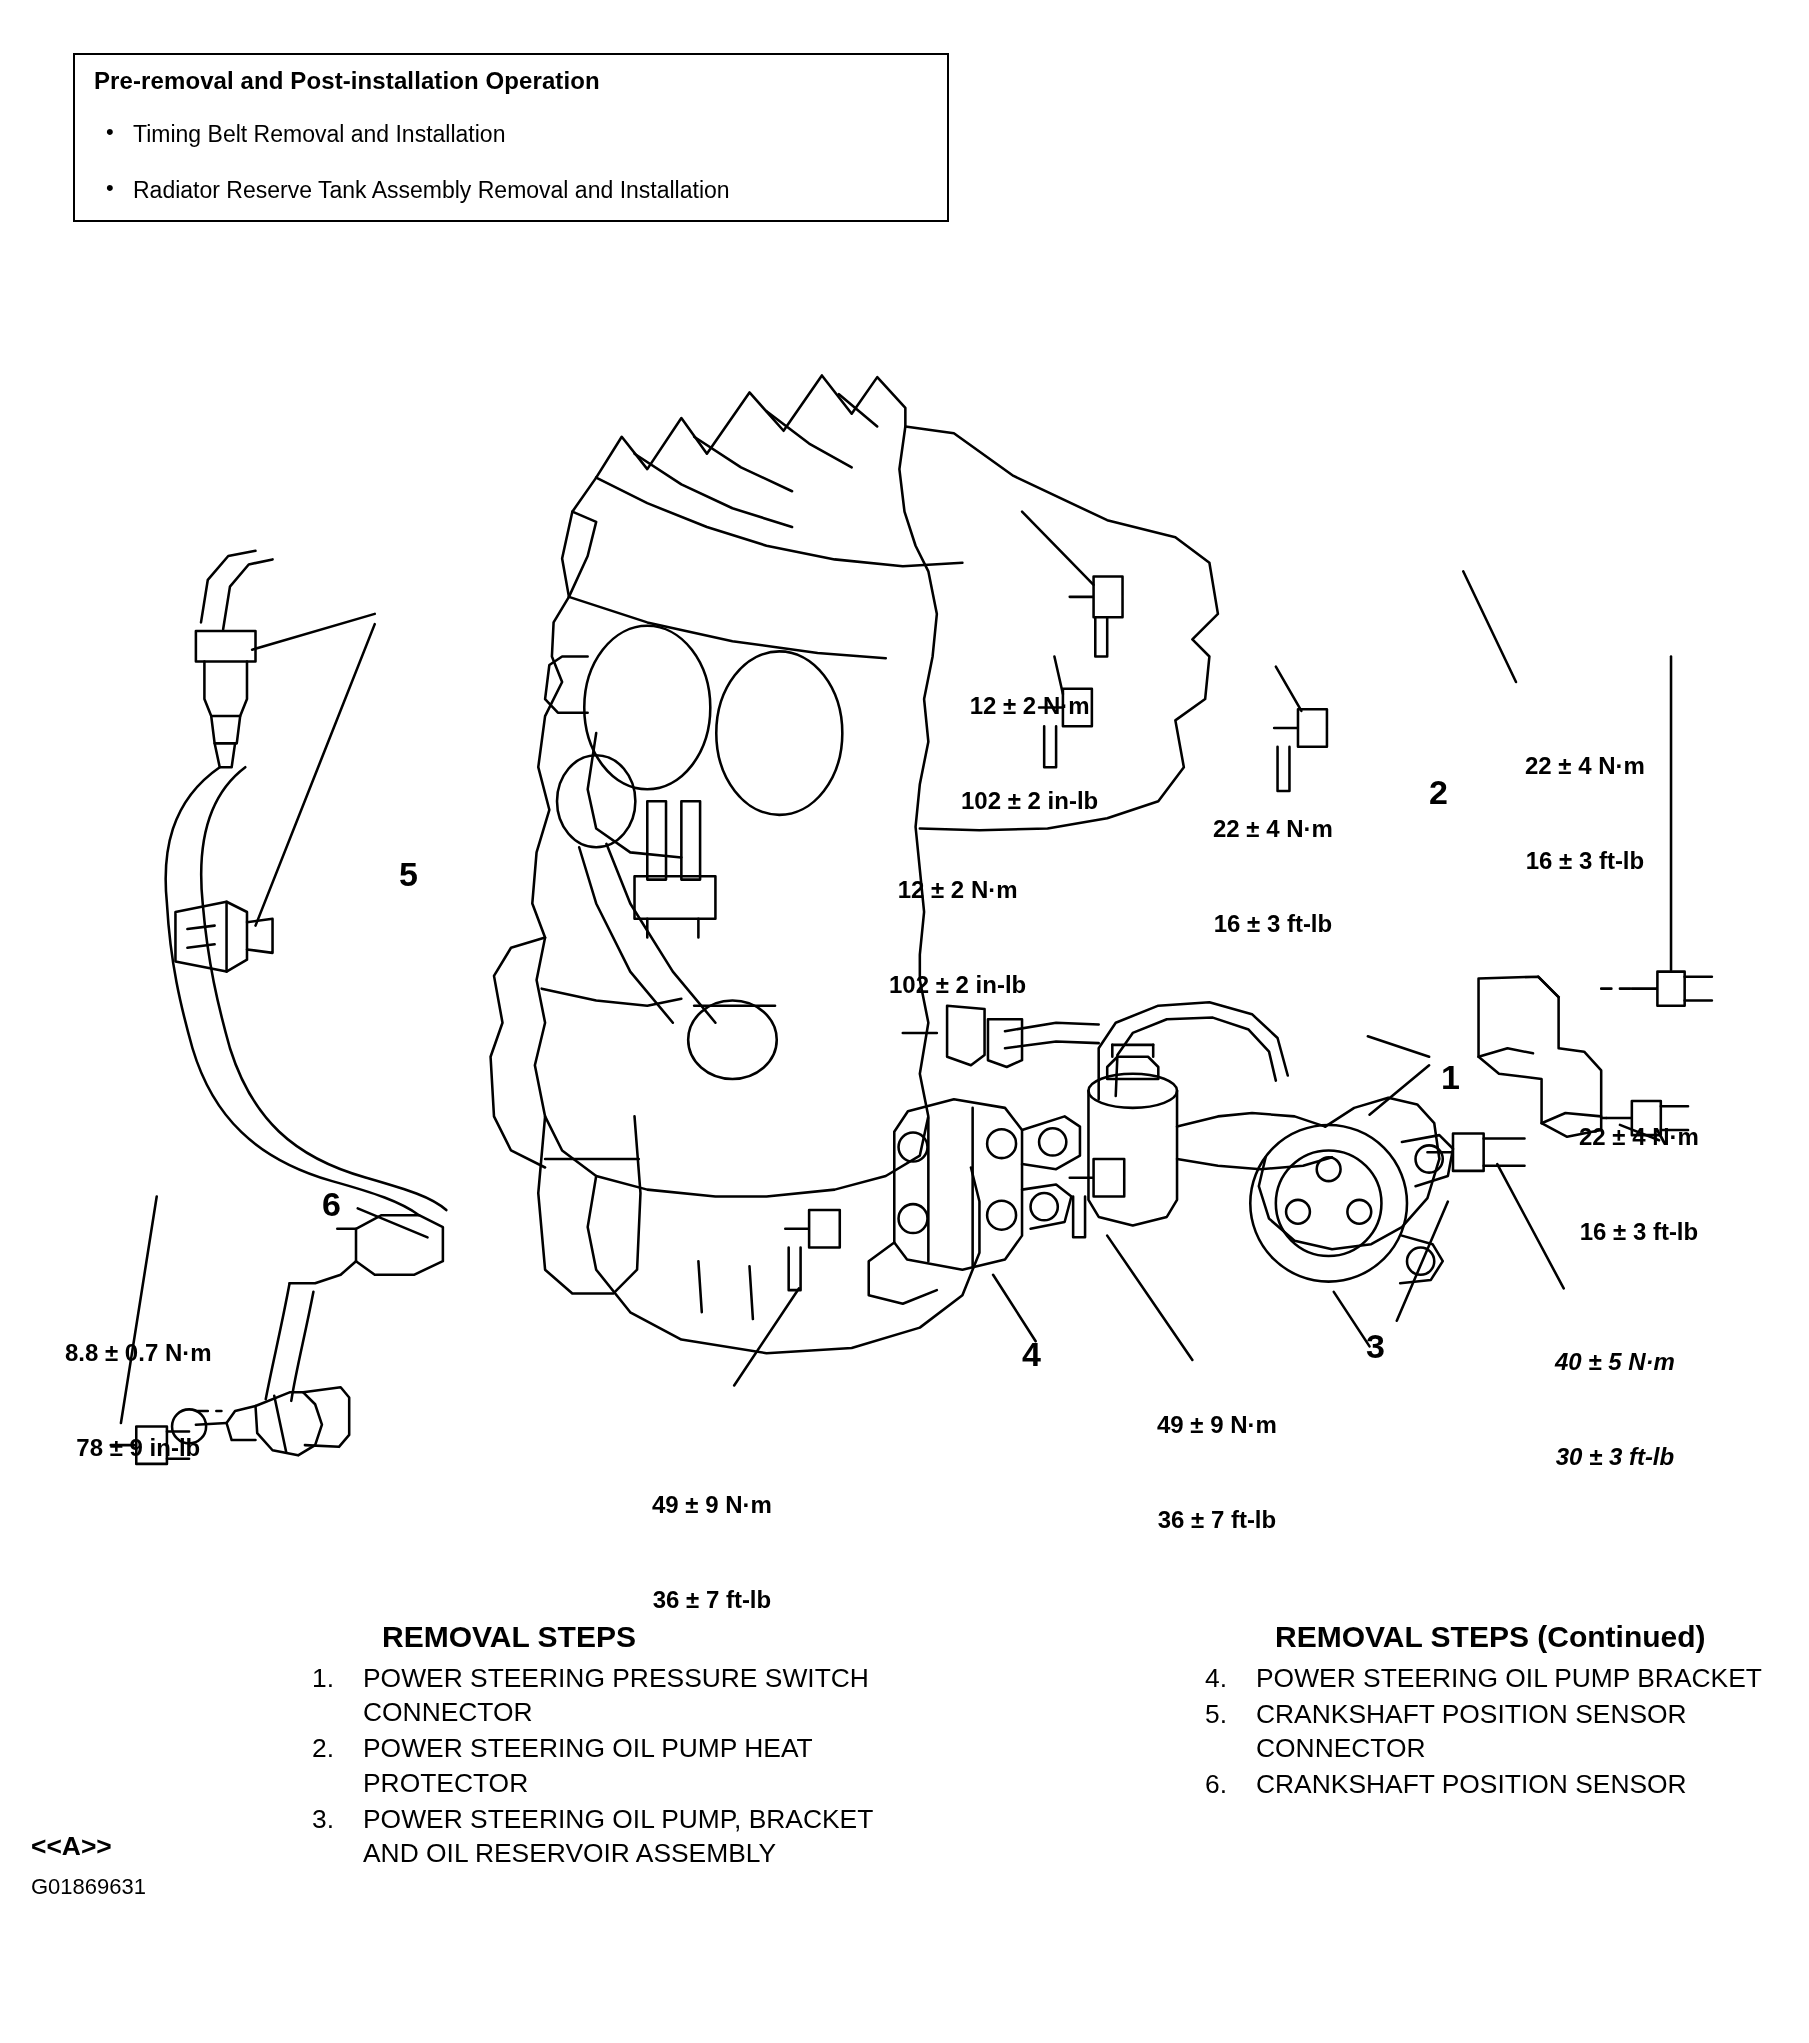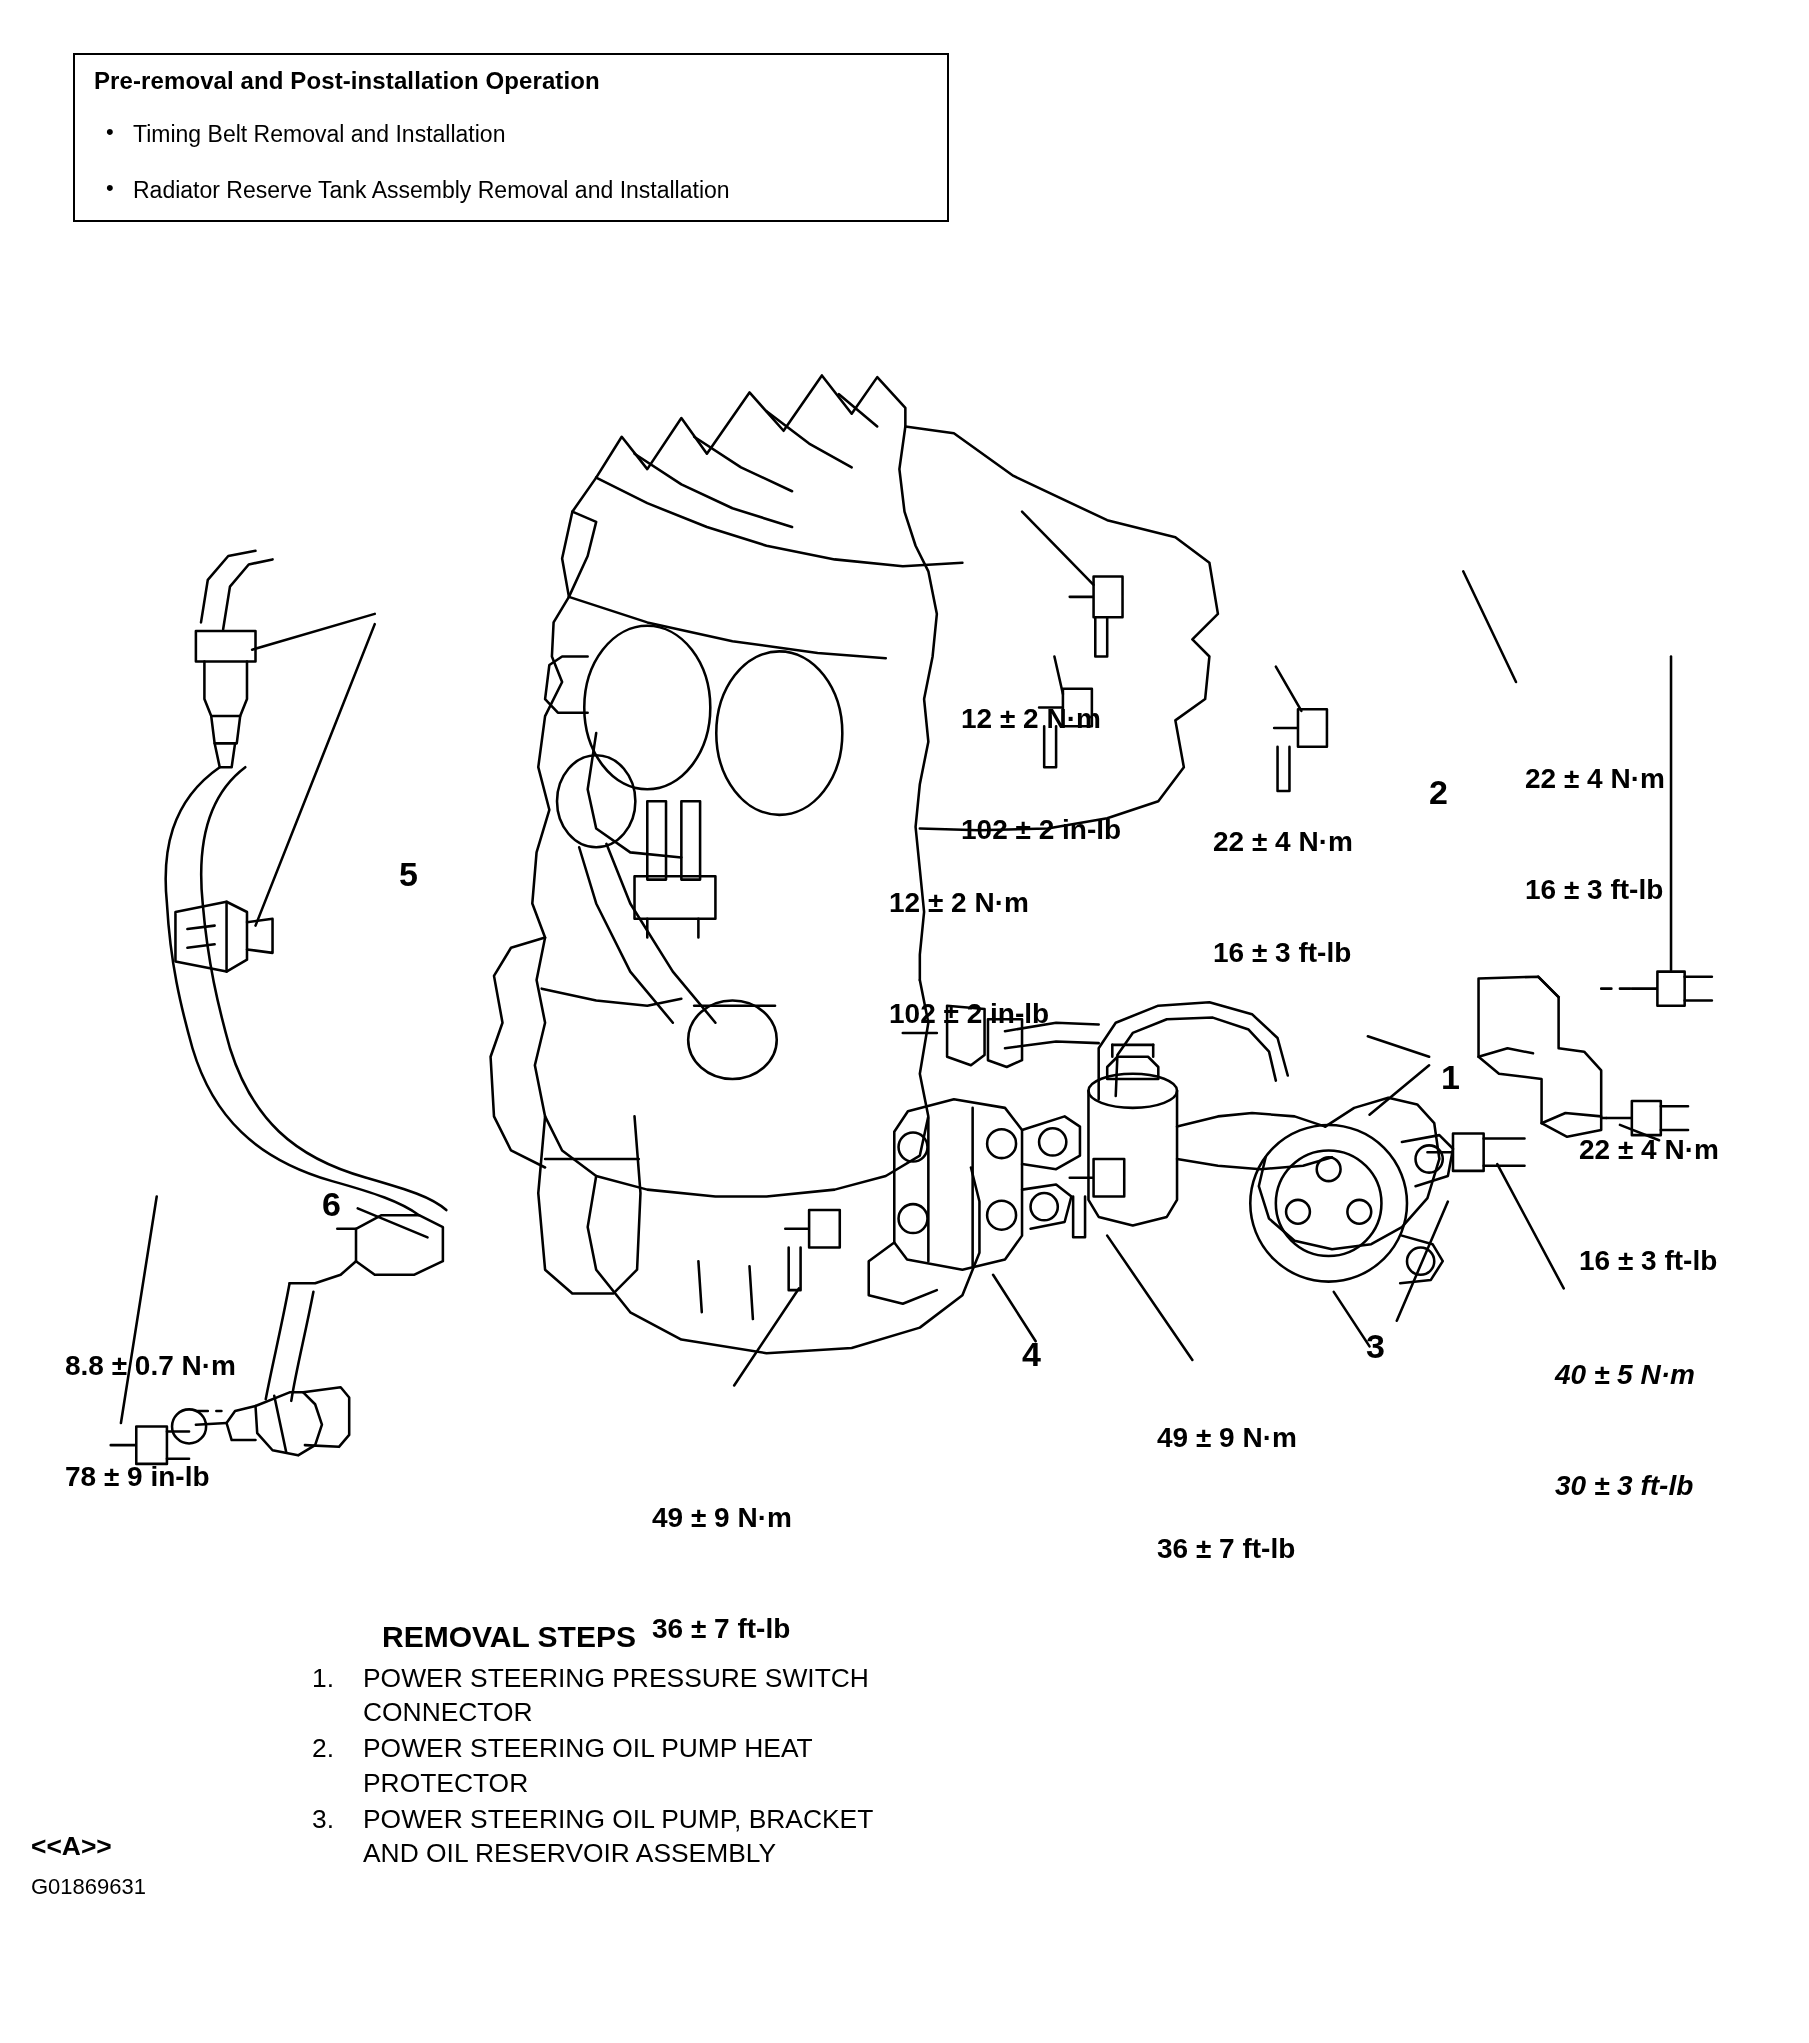--- a/index.html
+++ b/index.html
@@ -55,24 +55,25 @@
     content: "\2022";
     position: absolute;
     left: 12px;
     top: -1.7px;
     font-size: 22px;
   }
 
   
   .label {
     position: absolute;
-    font-size: 28px;
+    font-size: 24px;
     font-weight: bold;
     line-height: 1.32;
     white-space: pre;
+    text-align: center;
   }
   .callout-num {
     position: absolute;
     font-size: 34px;
     font-weight: bold;
     line-height: 1;
   }
 
   
   #drawing {
@@ -393,18 +394,33 @@
     <div class="step-row">
       <div class="step-num">2.</div>
       <div class="step-text">POWER STEERING OIL PUMP HEAT PROTECTOR</div>
     </div>
     <div class="step-row">
       <div class="step-num">3.</div>
       <div class="step-text">POWER STEERING OIL PUMP, BRACKET AND OIL RESERVOIR ASSEMBLY</div>
     </div>
   </div>
 
+  <div class="steps-block" style="left:1193px; top:1617px; width:579px;">
+    <div class="steps-title" style="margin-left:82px;">REMOVAL STEPS (Continued)</div>
+    <div class="step-row">
+      <div class="step-num">4.</div>
+      <div class="step-text">POWER STEERING OIL PUMP BRACKET</div>
+    </div>
+    <div class="step-row">
+      <div class="step-num">5.</div>
+      <div class="step-text">CRANKSHAFT POSITION SENSOR CONNECTOR</div>
+    </div>
+    <div class="step-row">
+      <div class="step-num">6.</div>
+      <div class="step-text">CRANKSHAFT POSITION SENSOR</div>
+    </div>
+  </div>
 
   <div class="marker-a">&lt;&lt;A&gt;&gt;</div>
   <div class="figure-id">G01869631</div>
 
 </div>
 
 
 </body></html>

